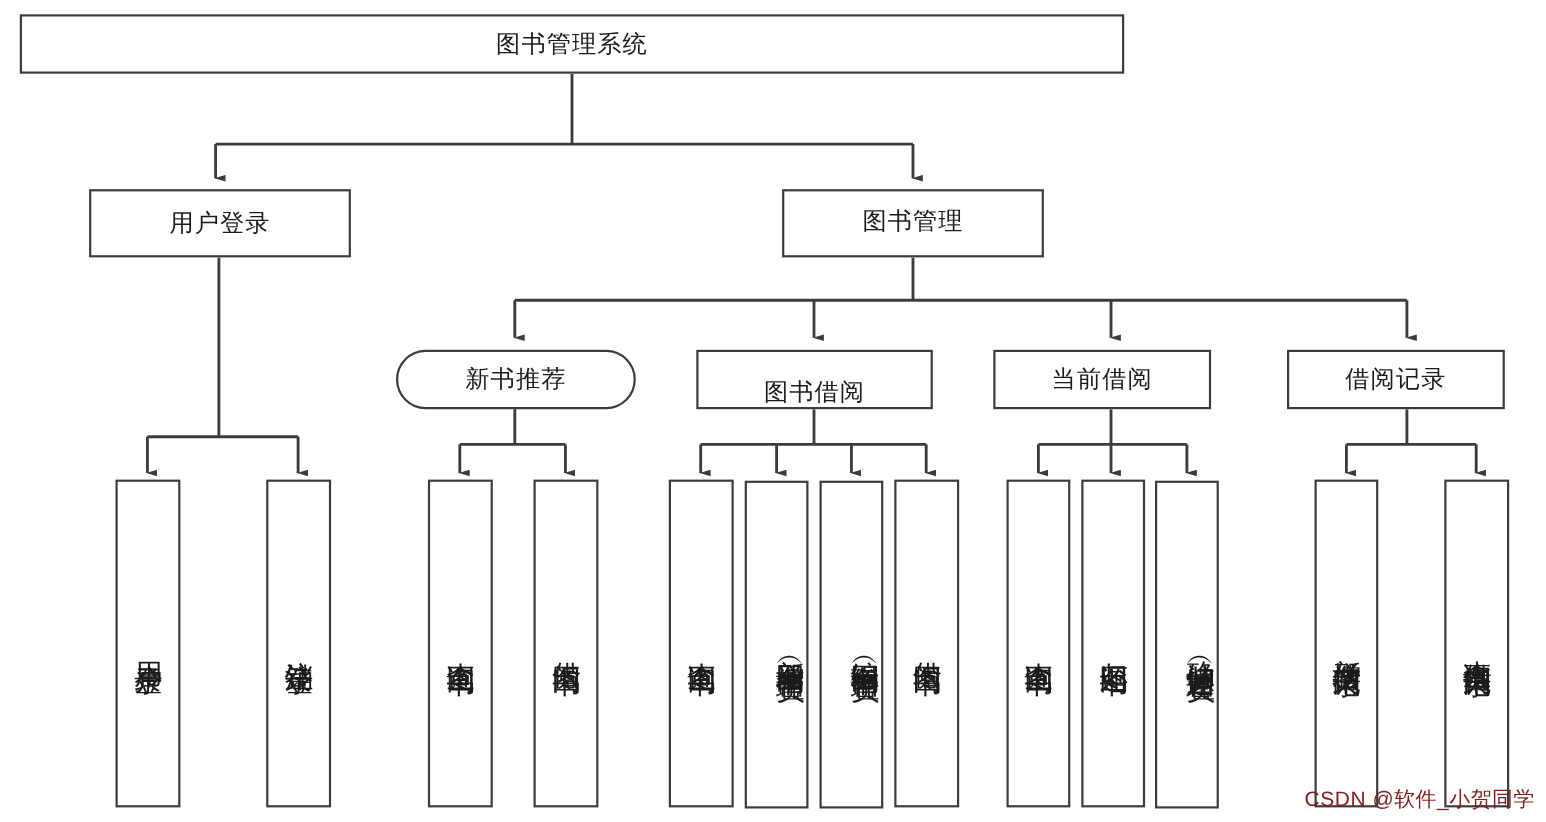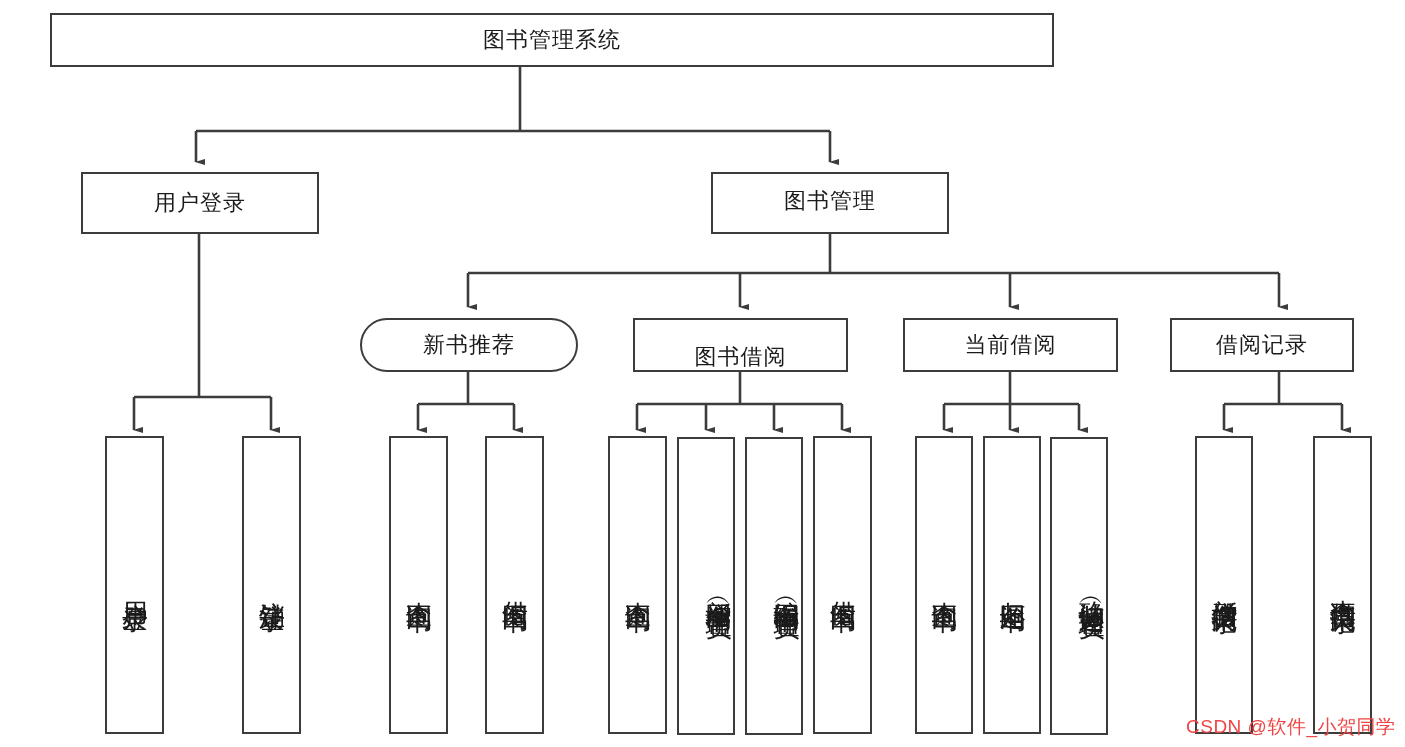--- a/index.html
+++ b/index.html
@@ -55,21 +55,21 @@
     padding-top: 0;
   }
   .node.vert .vtext {
     display: block;
   }
   .watermark {
     position: absolute;
     left: 1186px;
     top: 714px;
     font-size: 19px;
-    color: #ef4444;
+    color: #7f1d1d;
     letter-spacing: 0.5px;
     white-space: nowrap;
   }
 </style>
 </head>
 <body>
 
 <div id="canvas">
 
   <svg class="wires" viewBox="0 0 1405 747">
@@ -115,41 +115,41 @@
       <path d="M1010,404 L1010,430" marker-end="url(#arrow)"></path>
       <path d="M1079,404 L1079,430" marker-end="url(#arrow)"></path>
 
       <path d="M1279,372 L1279,404"></path>
       <path d="M1224,404 L1342,404"></path>
       <path d="M1224,404 L1224,430" marker-end="url(#arrow)"></path>
       <path d="M1342,404 L1342,430" marker-end="url(#arrow)"></path>
     </g>
   </svg>
 
-  <div class="node horiz" style="left:18px; top:13px; width:1004px; height:54px;margin-left:32px;">
+  <div class="node horiz" style="left:18px; top:13px; width:1004px; height:54px;">
     <span>图书管理系统</span>
   </div>
 
   <div class="node horiz" style="left:81px; top:172px; width:238px; height:62px;">
     <span>用户登录</span>
   </div>
   <div class="node horiz" style="left:711px; top:172px; width:238px; height:62px;font-family:Liberation Mono, monospace;">
     <span>图书管理</span>
   </div>
 
   <div class="node horiz" style="left:360px; top:318px; width:218px; height:54px;border-radius:27px;">
     <span>新书推荐</span>
   </div>
   <div class="node horiz" style="left:633px; top:318px; width:215px; height:54px;align-items:flex-end;">
     <span>图书借阅</span>
   </div>
-  <div class="node horiz" style="left:903px; top:318px; width:215px; height:54px;">
+  <div class="node horiz" style="left:903px; top:318px; width:198px; height:54px;">
     <span>当前借阅</span>
   </div>
-  <div class="node horiz" style="left:1170px; top:318px; width:184px; height:54px;text-align:center;">
+  <div class="node horiz" style="left:1170px; top:318px; width:198px; height:54px;text-align:center;">
     <span>借阅记录</span>
   </div>
 
   <div class="node vert mid" style="left:105px; top:436px; width:59px; height:298px;">
     <span class="vtext">用户登录</span>
   </div>
   <div class="node vert mid" style="left:242px; top:436px; width:59px; height:298px;">
     <span class="vtext">注销登录</span>
   </div>
 

